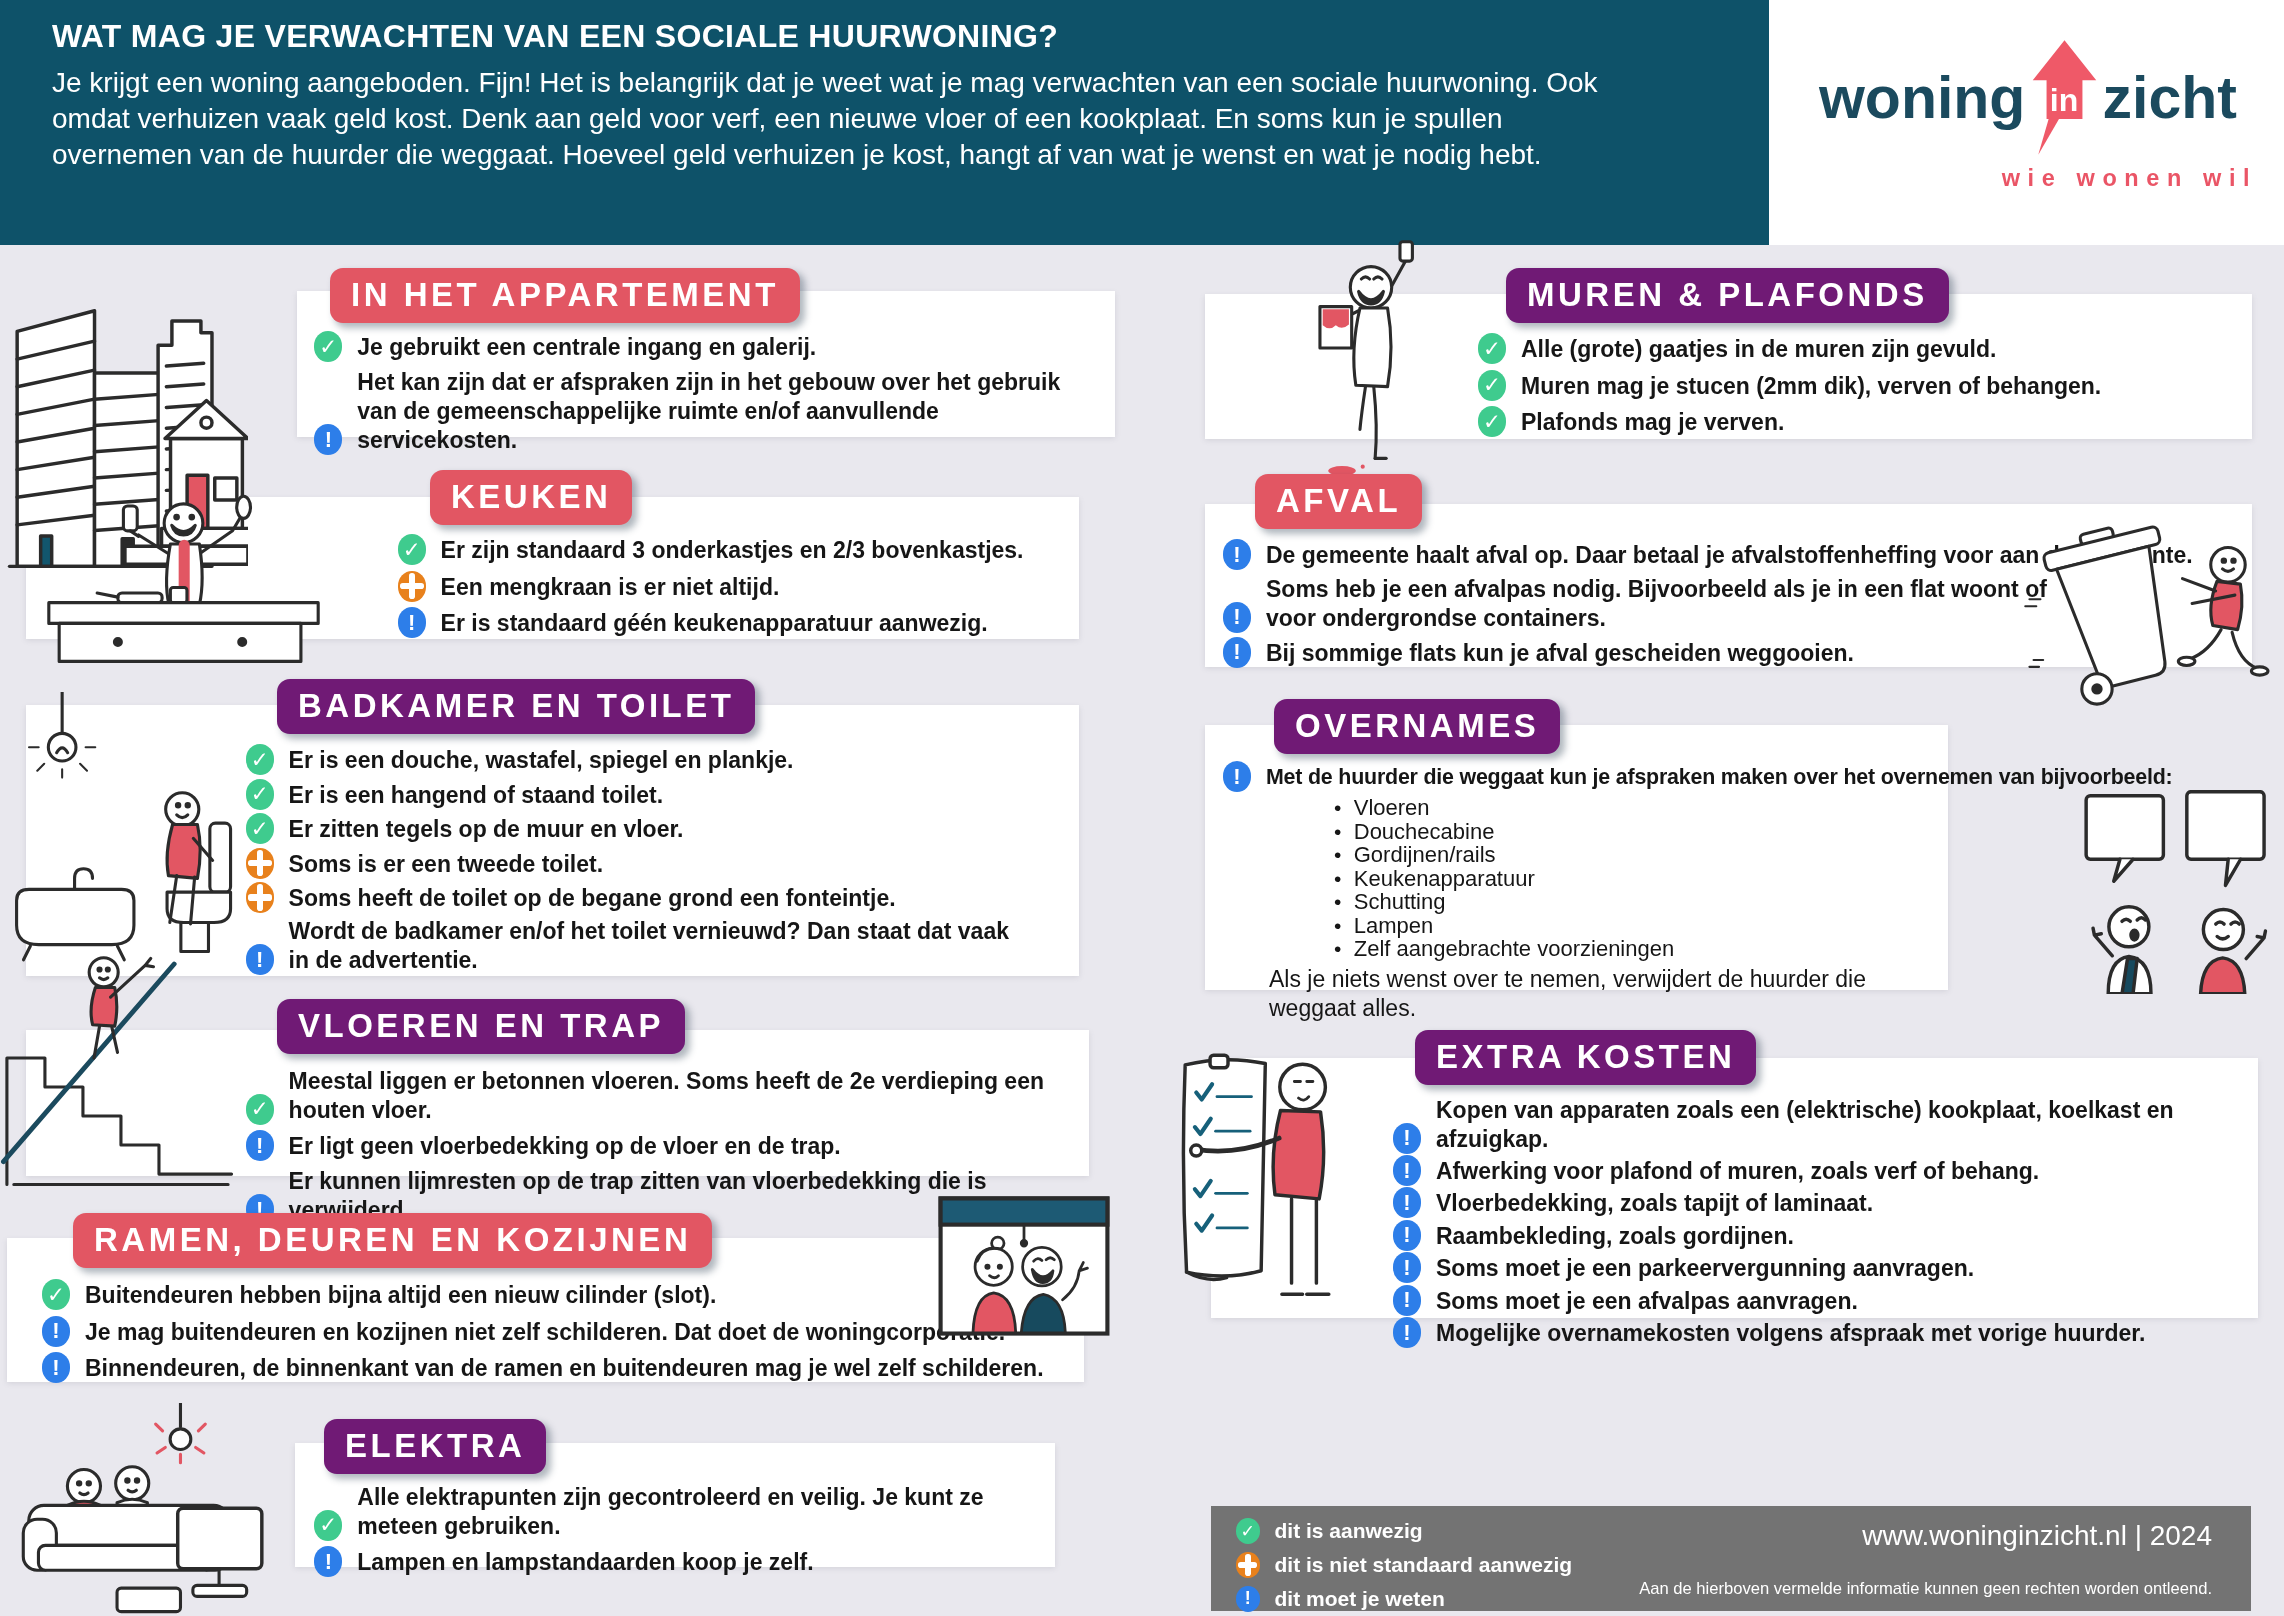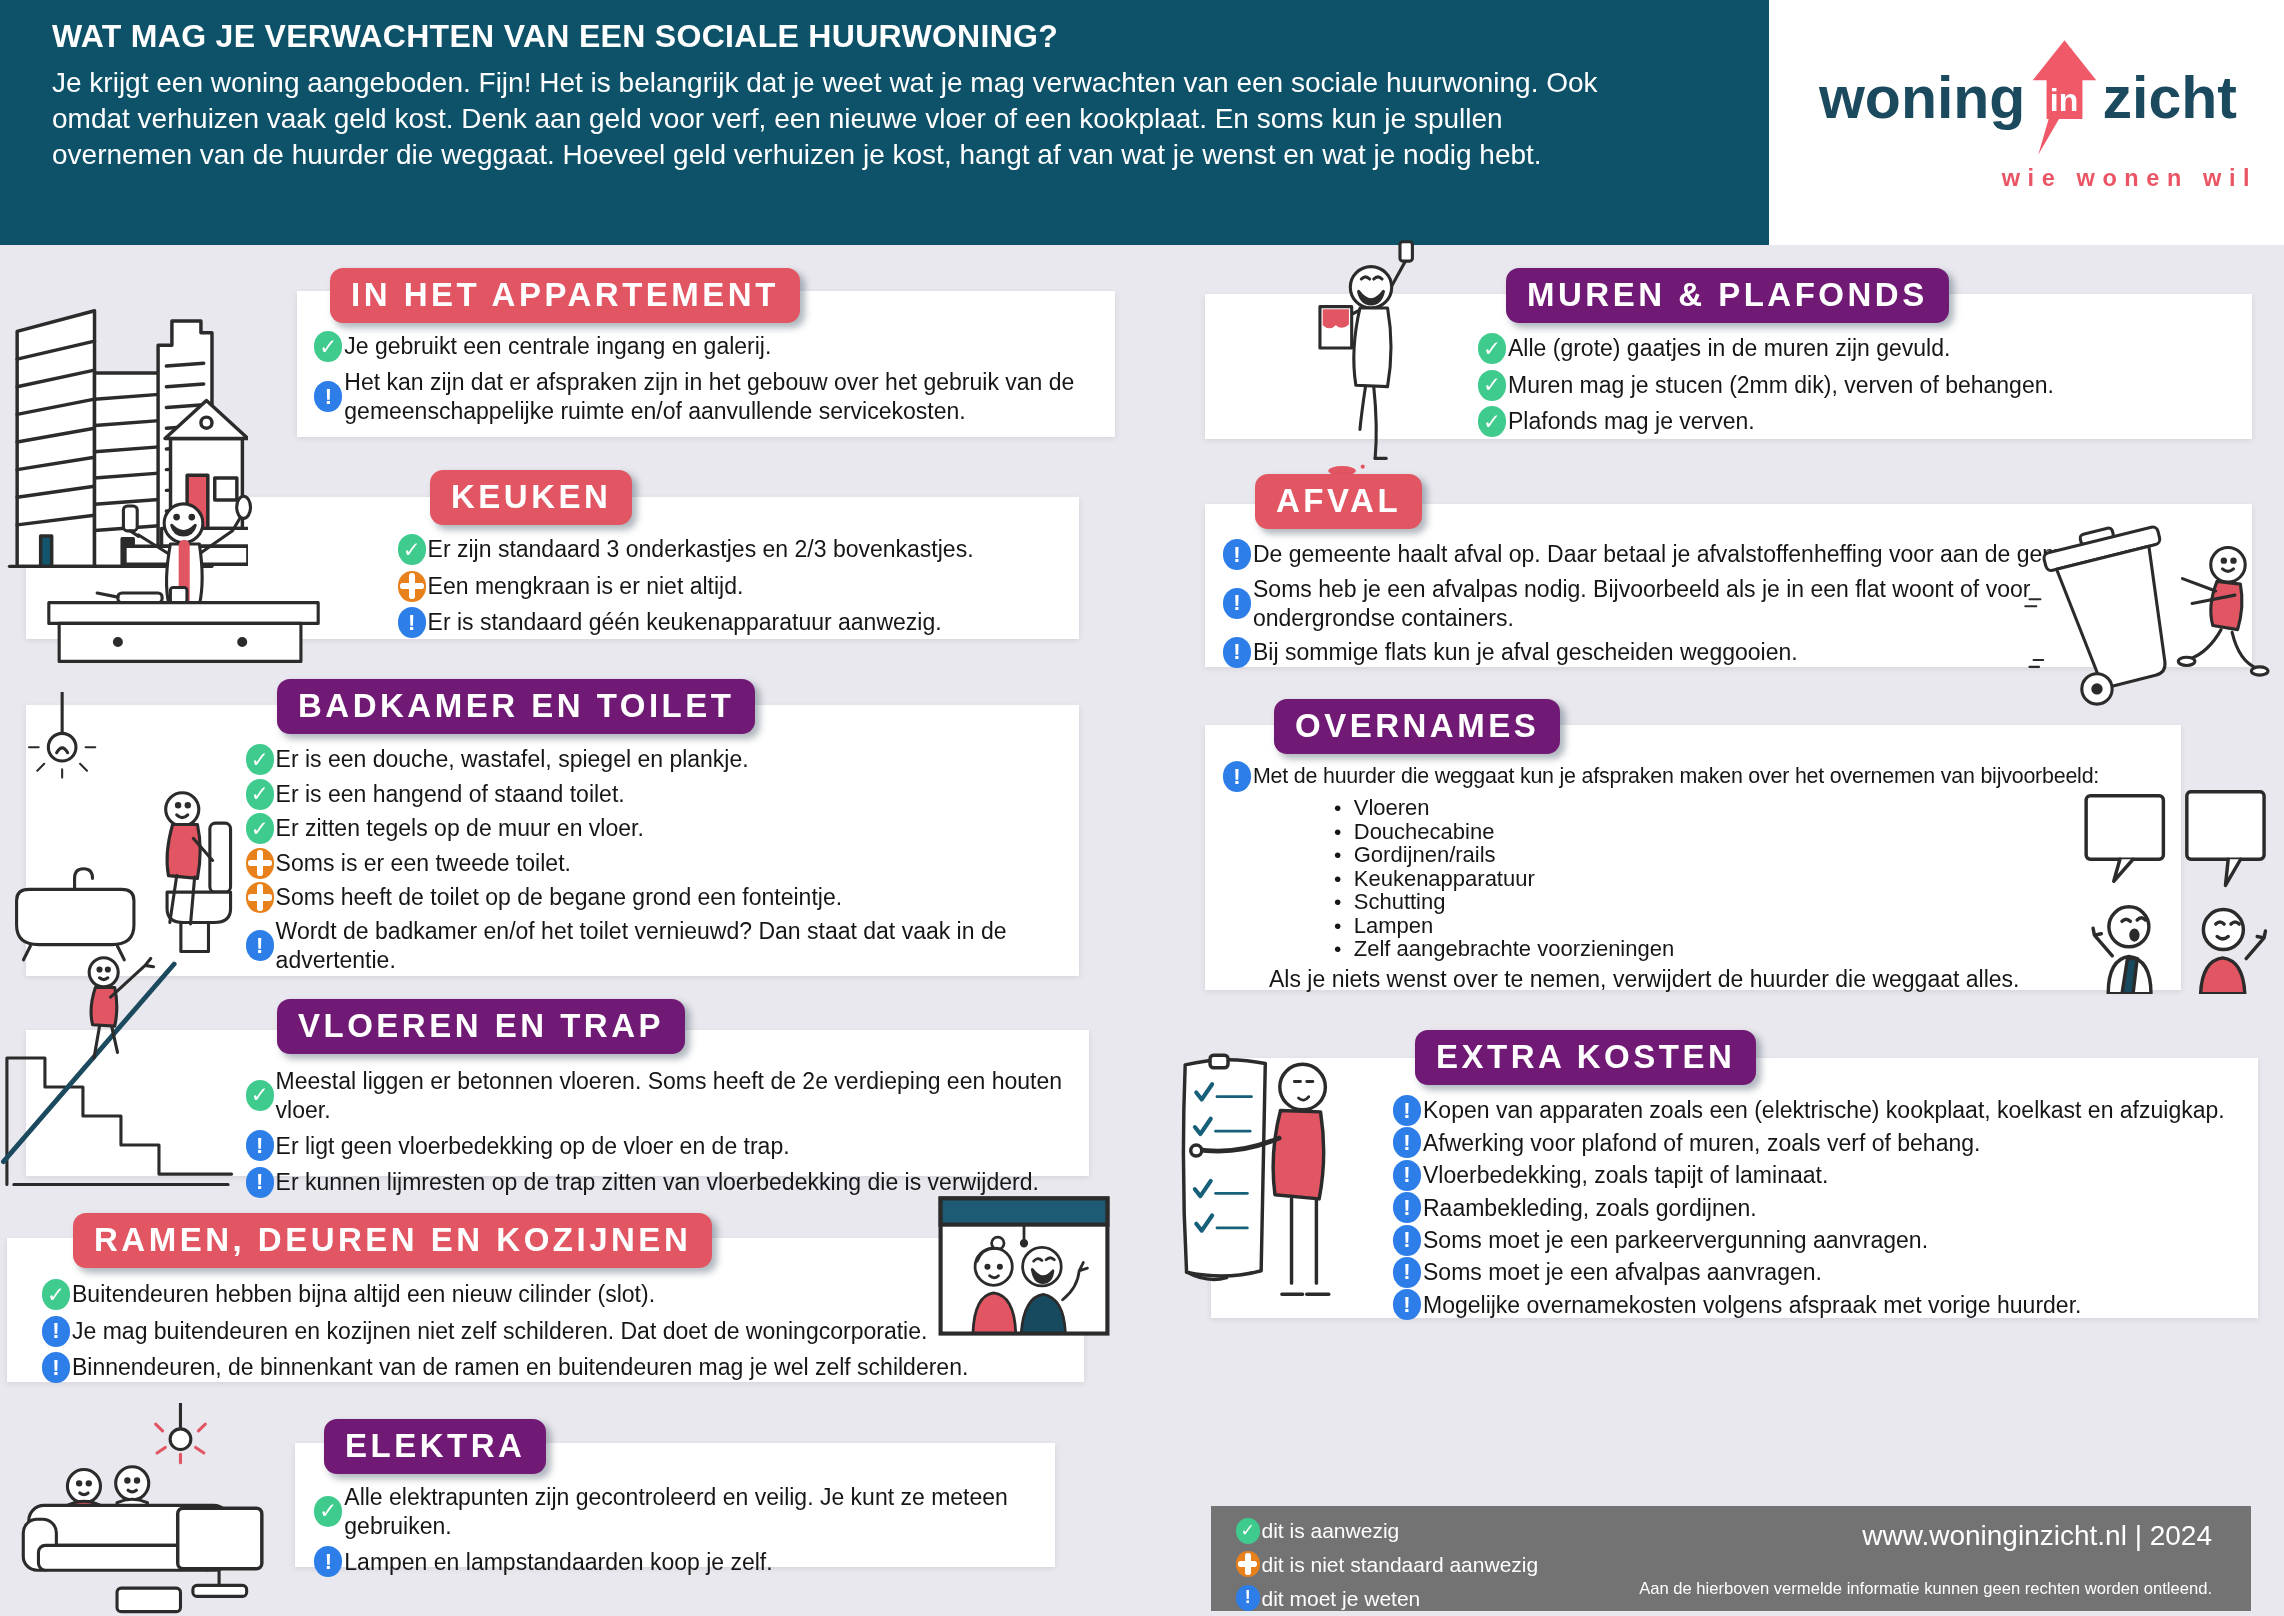--- a/index.html
+++ b/index.html
@@ -21,21 +21,21 @@
   .tagline{text-align:right;padding-right:2.8px;color:#ea5566;font-size:23.5px;
            letter-spacing:7.6px;margin-top:5.5px;font-weight:bold;}
   
   .panel{position:absolute;background:#ffffff;box-shadow:0 2.1px 5.5px rgba(110,110,130,.18);}
   .badge{position:absolute;padding:8.3px 21px;border-radius:13px;font-size:33px;
          font-weight:bold;letter-spacing:3.5px;color:#ffffff;white-space:nowrap;
          box-shadow:4.1px 4.8px 7px rgba(30,50,70,.35);z-index:5;}
   .badge.red{background:#e25663;}
   .badge.teal{background:#701a75;}
   .items{display:flex;flex-direction:column;}
-  .item{display:flex;align-items:center;gap:2px;}
+  .item{display:flex;align-items:flex-end;gap:15px;font-weight:bold;}
   .item .txt{font-size:23px;line-height:29px;color:#161616;padding-top:0.7px;}
   
   .ic{display:inline-flex;align-items:center;justify-content:center;width:28px;height:31px;
       border-radius:50% / 48%;color:#fff;font-weight:bold;flex:none;position:relative;}
   .ic.check{background:#3fcb8e;font-size:21.4px;}
   .ic.check::after{content:"✓";}
   .ic.info{background:#2d7ee9;font-size:22px;}
   .ic.info::after{content:"!";}
   .ic.plus{background:#e8811c;overflow:hidden;}
   .ic.plus::before{content:"";position:absolute;left:2.1px;right:2.1px;top:50%;height:6.2px;
@@ -230,21 +230,21 @@
       <span class="txt" style="max-width:836px;">Soms heb je een afvalpas nodig. Bijvoorbeeld als je in een flat woont of voor ondergrondse containers.</span>
     </div>
     <div class="item">
       <span class="ic info"></span>
       <span class="txt">Bij sommige flats kun je afval gescheiden weggooien.</span>
     </div>
   </div>
 </div>
 <div class="badge red" style="left:1255px;top:474px;"><span>AFVAL</span></div>
 
-<div class="panel" style="left:1205px;top:725px;width:976px;height:265px;">
+<div class="panel" style="left:1205px;top:725px;width:743px;height:265px;">
   <div style="margin:36px 12.4px 0 18px;">
     <div class="item">
       <span class="ic info"></span>
       <span class="txt" style="font-size:21.4px;letter-spacing:-0.2px;white-space:nowrap;">Met de huurder die weggaat kun je afspraken maken over het overnemen van bijvoorbeeld:</span>
     </div>
     <div class="bullets">
       <div class="bullet">
           <span class="dot">•</span>
           <span>Vloeren</span>
         </div>

